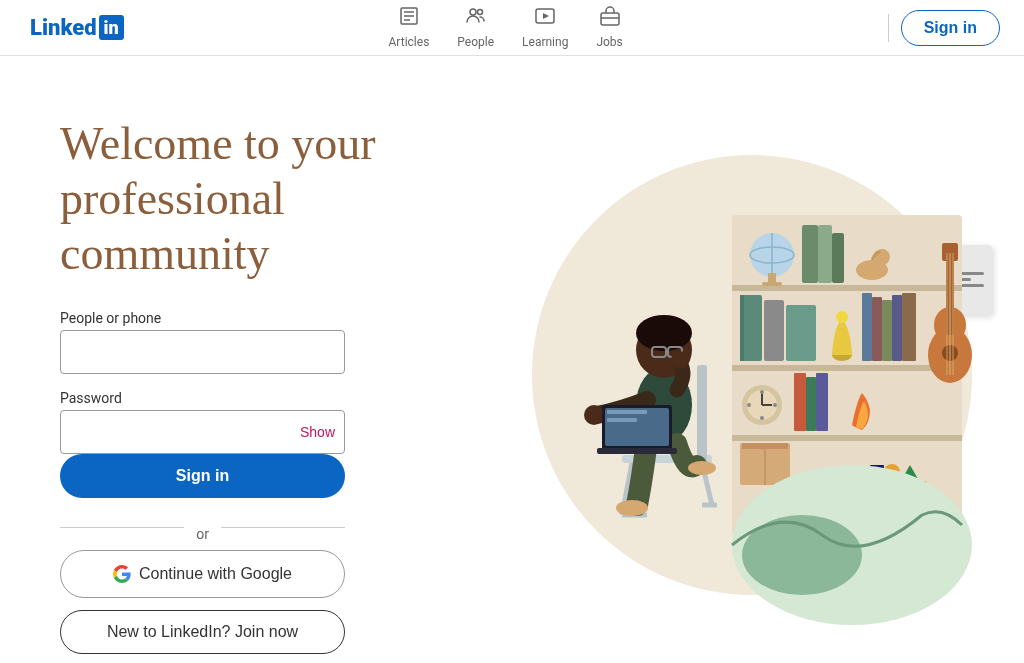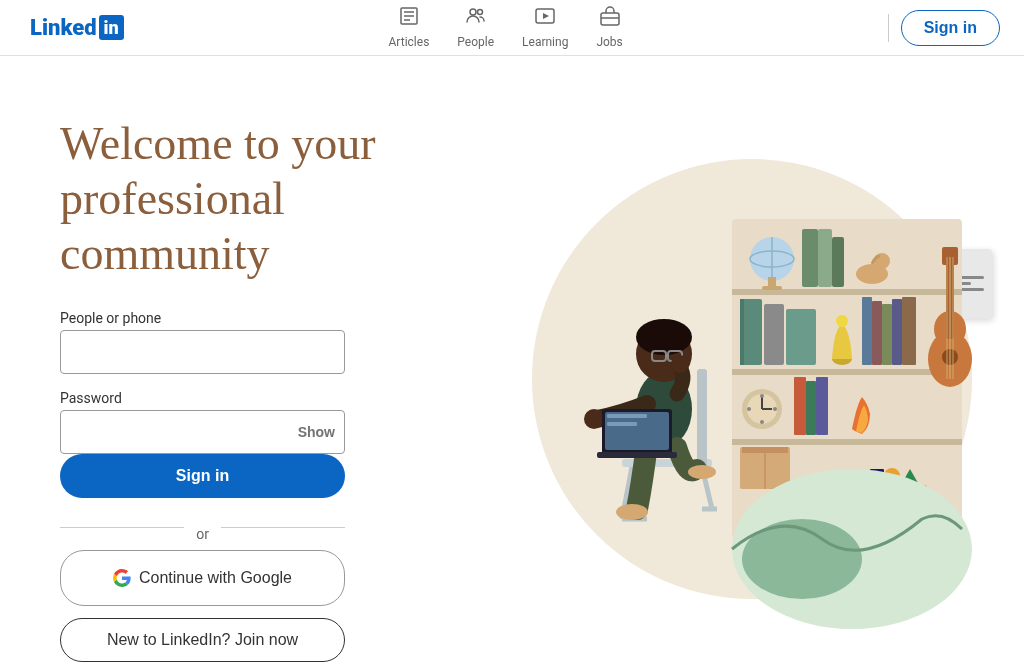--- a/index.html
+++ b/index.html
@@ -110,23 +110,23 @@
       font-size: 16px;
       outline: none;
     }
     .show-btn {
       position: absolute;
       right: 10px;
       top: 50%;
       transform: translateY(-50%);
       background: none;
       border: none;
-      color: #737373;
+      color: #be185d;
       font-size: 14px;
-      font-weight: 700;
+      font-weight: 400;
       cursor: pointer;
     }
     .forgot-link {
       color: #0a66c2;
       font-size: 14px;
       font-weight: 600;
       text-decoration: none;
       margin-top: 8px;
       margin-bottom: 16px;
       cursor: pointer;
@@ -148,21 +148,21 @@
       align-items: center;
       width: 285px;
       margin: 8px 0;
       color: #666;
       font-size: 14px;
     }
     .divider-line { flex: 1; height: 1px; background: #ccc; }
     .divider-or { padding: 0 12px; margin-top: 12px; }
     .google-btn {
       width: 285px;
-      height: 56px;
+      height: 48px;
       background: #fff;
       border: 1.5px solid #999;
       border-radius: 24px;
       display: flex;
       align-items: center;
       justify-content: center;
       gap: 8px;
       font-size: 16px;
       font-weight: 500;
       color: #333;

